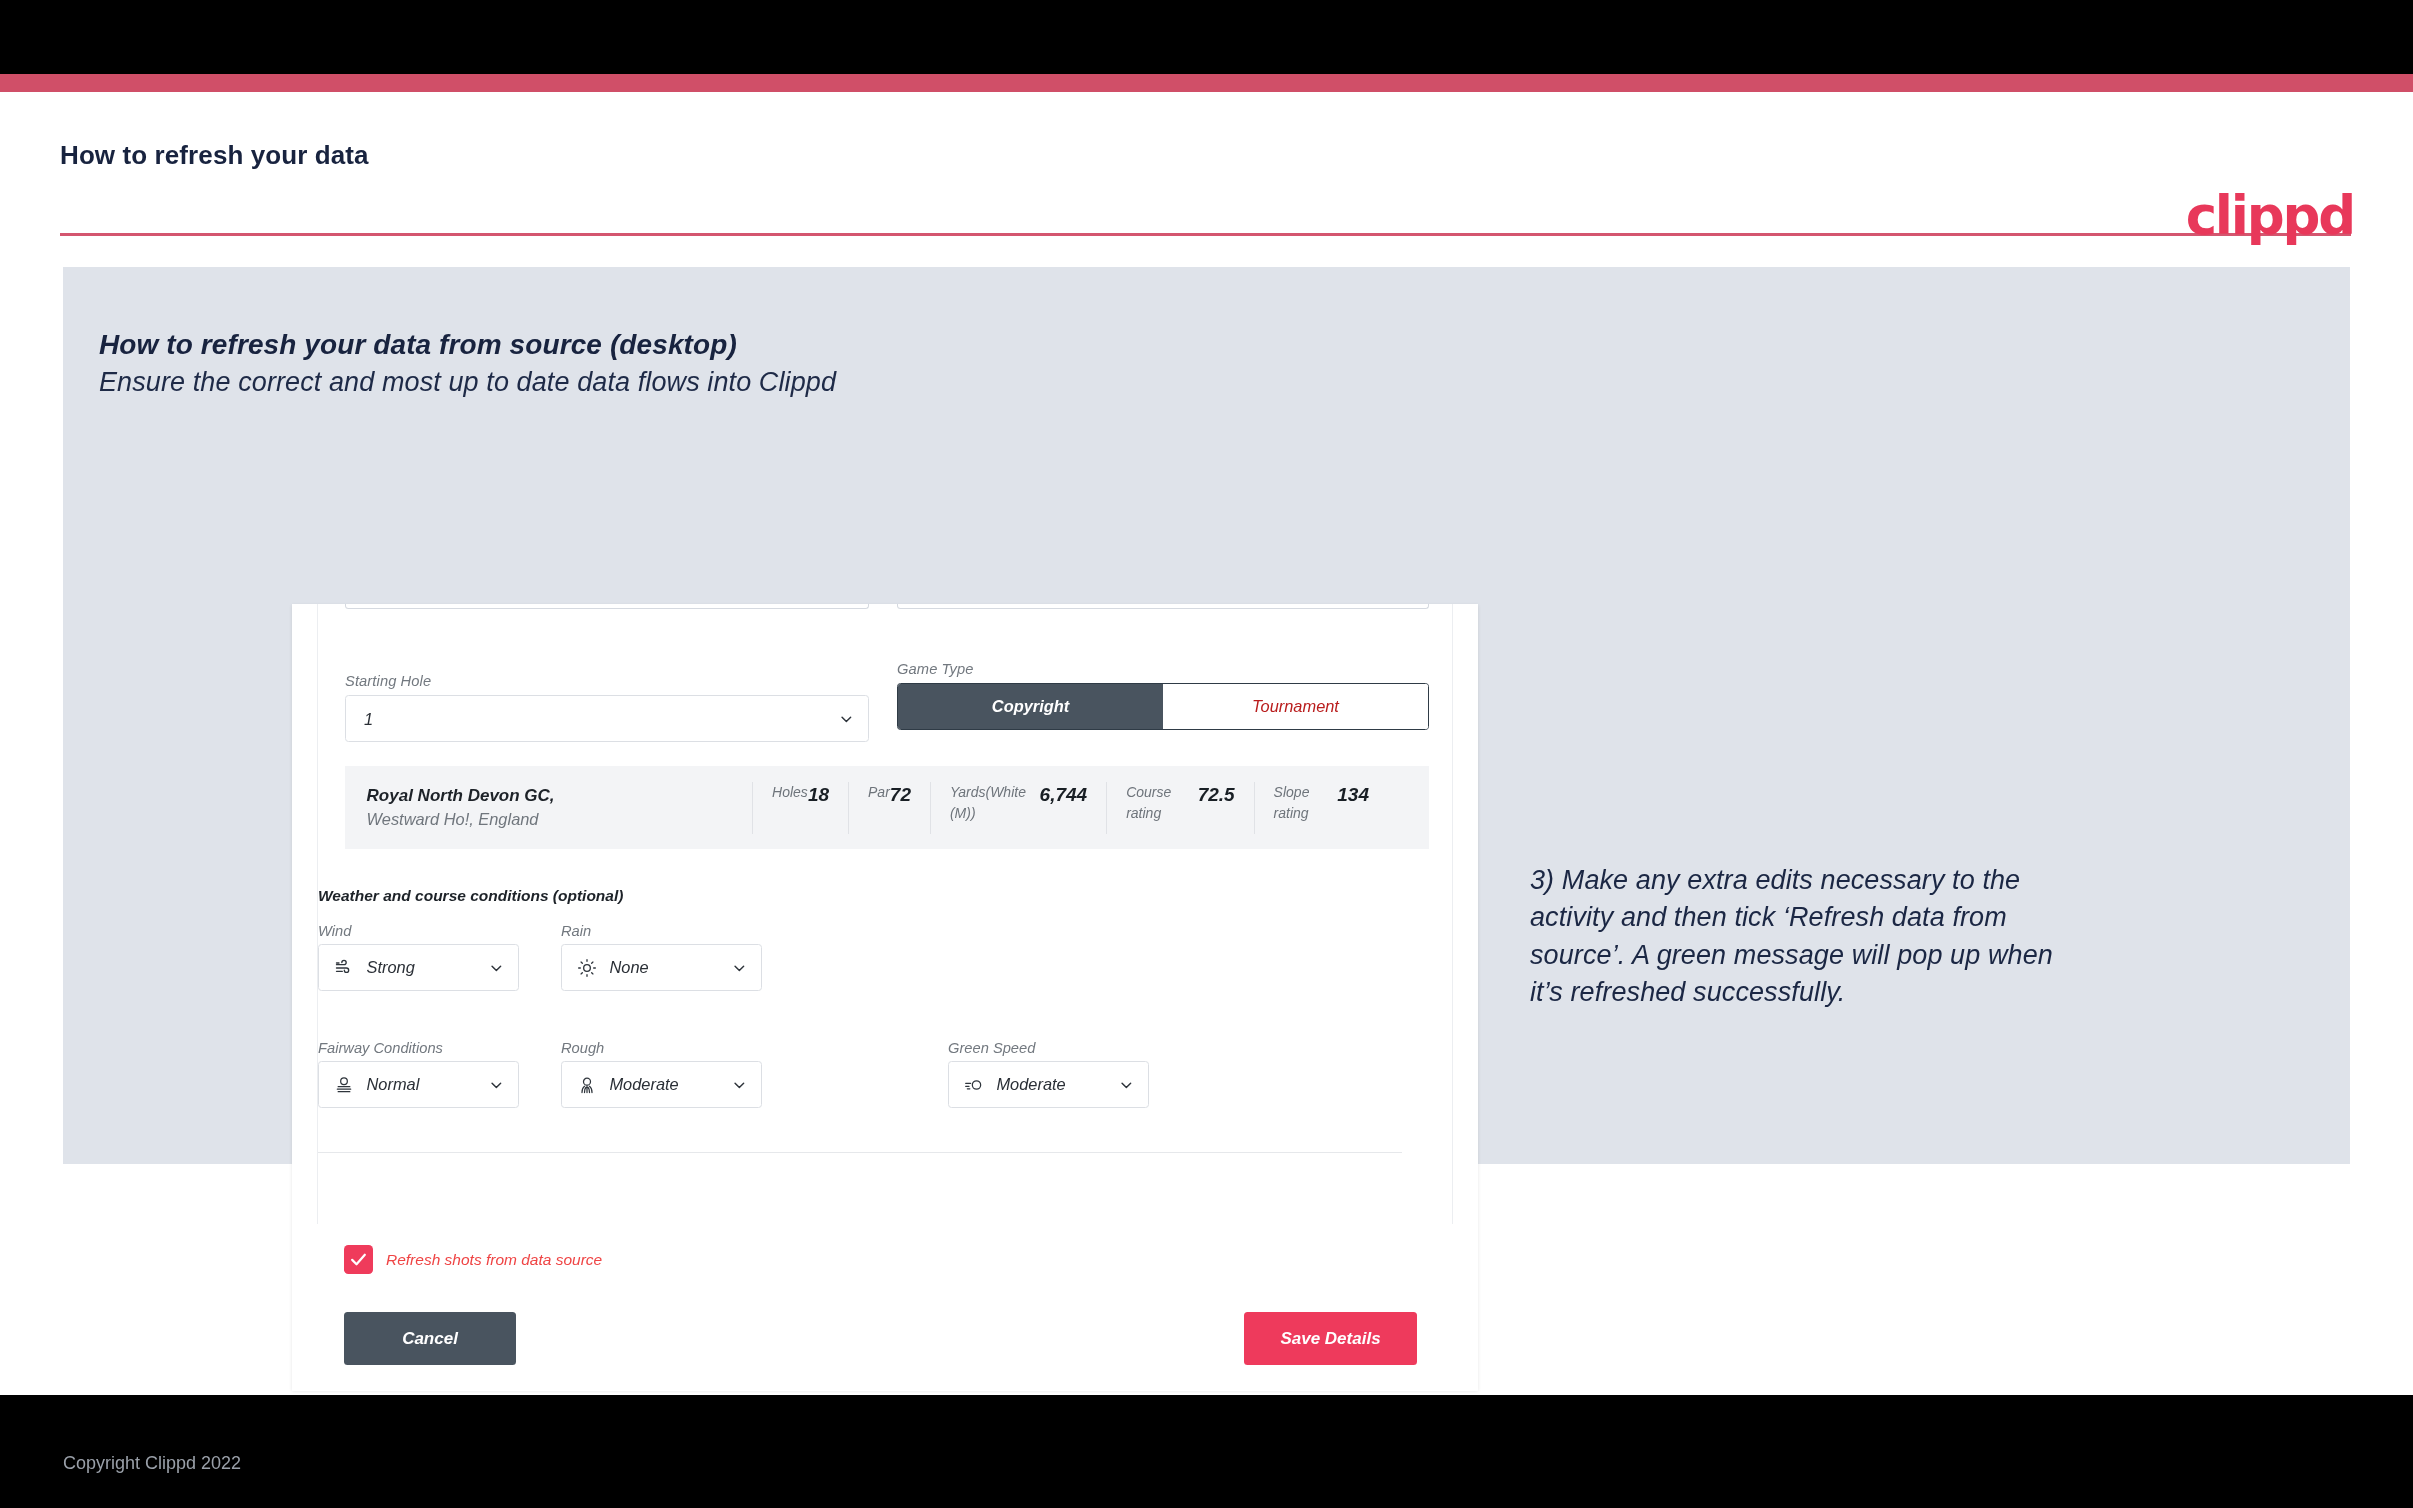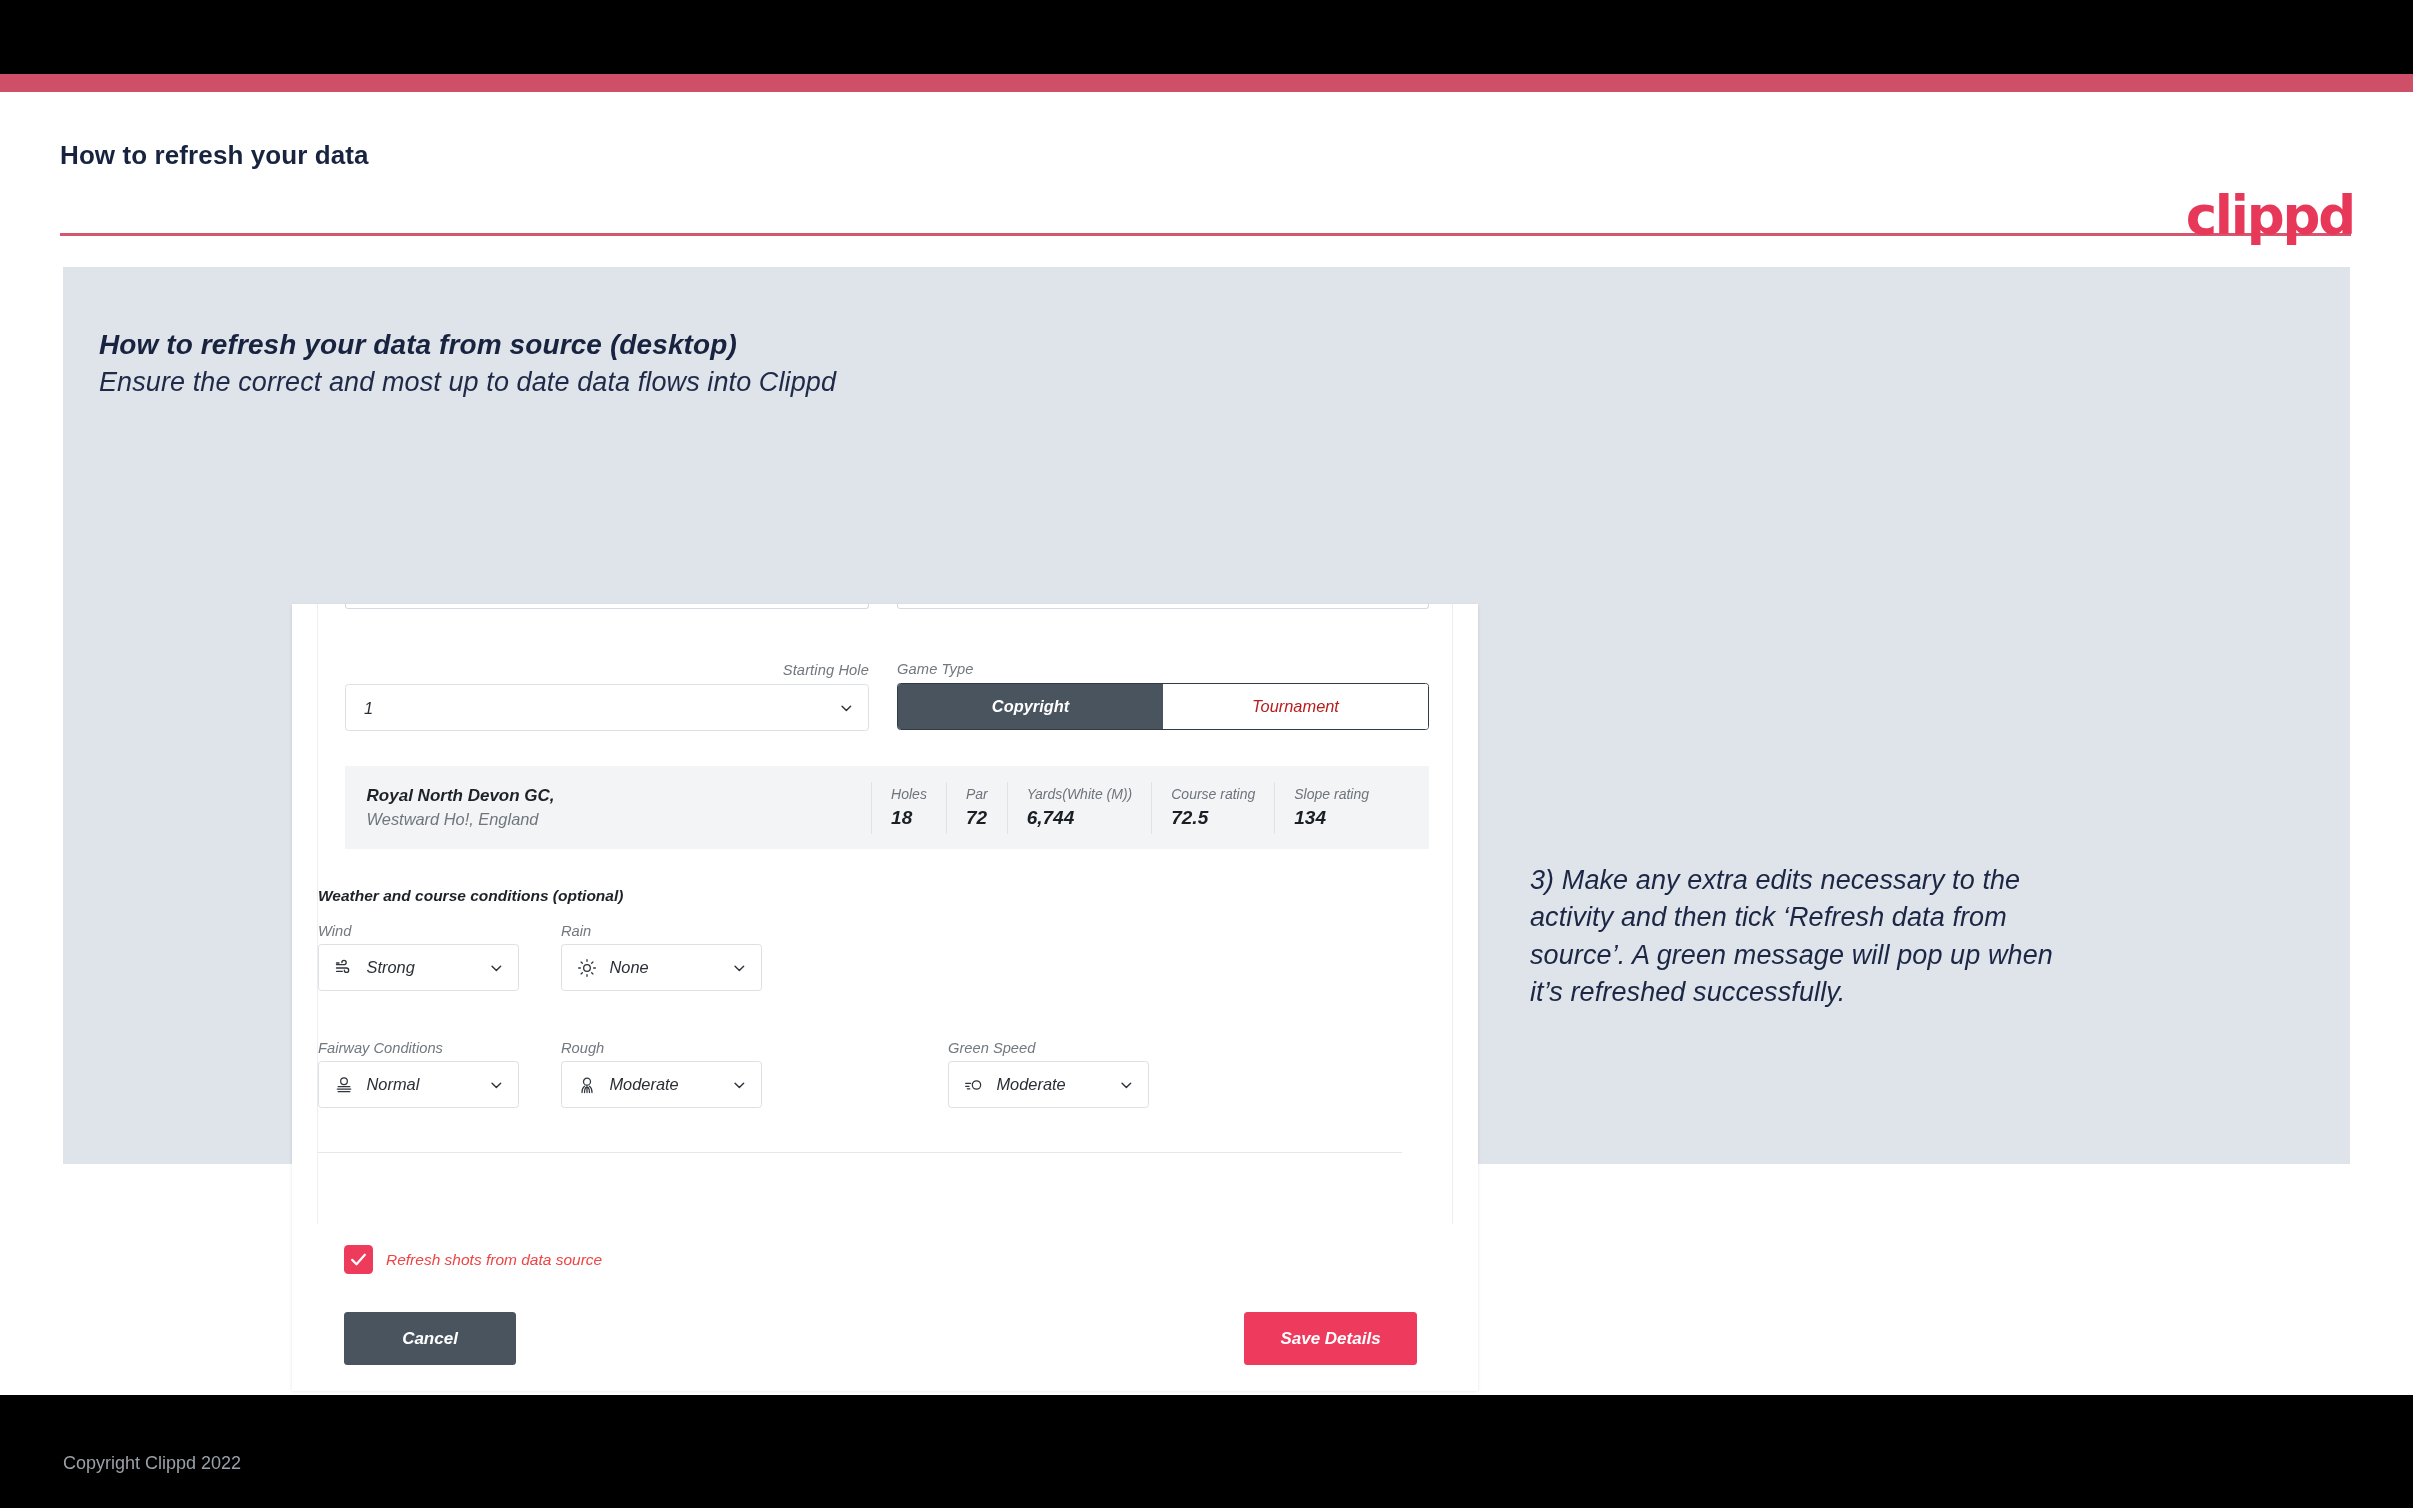--- a/index.html
+++ b/index.html
@@ -116,21 +116,21 @@
     position: absolute; left: 27px; top: 162px;
     width: 1084px; height: 83px;
     background: #f3f4f6; display: flex; align-items: center;
   }
   .course-name-block { padding-left: 21.6px; width: 431px; }
   .course-name { font-size: 17px; font-weight: bold; color: #1d2228; line-height: 1.35; }
   .course-loc { font-size: 16.4px; color: #70767d; line-height: 1.35; }
   .stat-cell {
     height: 52px; padding: 0 19px;
     border-left: 0.9px solid #e0e2e6;
-    display: flex; flex-direction: column; justify-content: center; align-items: flex-start;
+    display: flex; flex-direction: row; justify-content: center; align-items: flex-start;
   }
   .stat-label { font-size: 14px; color: #6e747b; line-height: 1.5; }
   .stat-val { font-size: 19px; font-weight: bold; color: #191f25; line-height: 1.35; }
 
   .section-title {
     position: absolute; left: 0px; top: 283px;
     font-size: 15.5px; font-weight: bold; color: #1d2228;
   }
 
   .cond-grid-1 { position: absolute; left: 0px; top: 319px; }
@@ -215,21 +215,21 @@
         <div class="dialog-scroll">
           <div class="dialog-inner">
 
             <div class="clipped-row">
               <div class="clipped-field a"></div>
               <div class="clipped-field b"></div>
             </div>
 
             <div class="row-starting">
 
-              <div style="position:absolute; left:0; top:1px; width:524px;text-align:right;">
+              <div style="position:absolute; left:0; top:12px; width:524px;">
                 <div class="field-label">Starting Hole</div>
                 <div class="sel-box" style="top:22.4px; left:0; width:524px;">
                   <span class="sel-value">1</span>
                   <span class="chev">
                     <svg viewBox="0 0 24 24" fill="none" stroke="#2f353c" stroke-width="2.4" stroke-linecap="round" stroke-linejoin="round">
                         <polyline points="5 9 12 16 19 9"></polyline>
                       </svg>
                   </span>
                 </div>
               </div>

